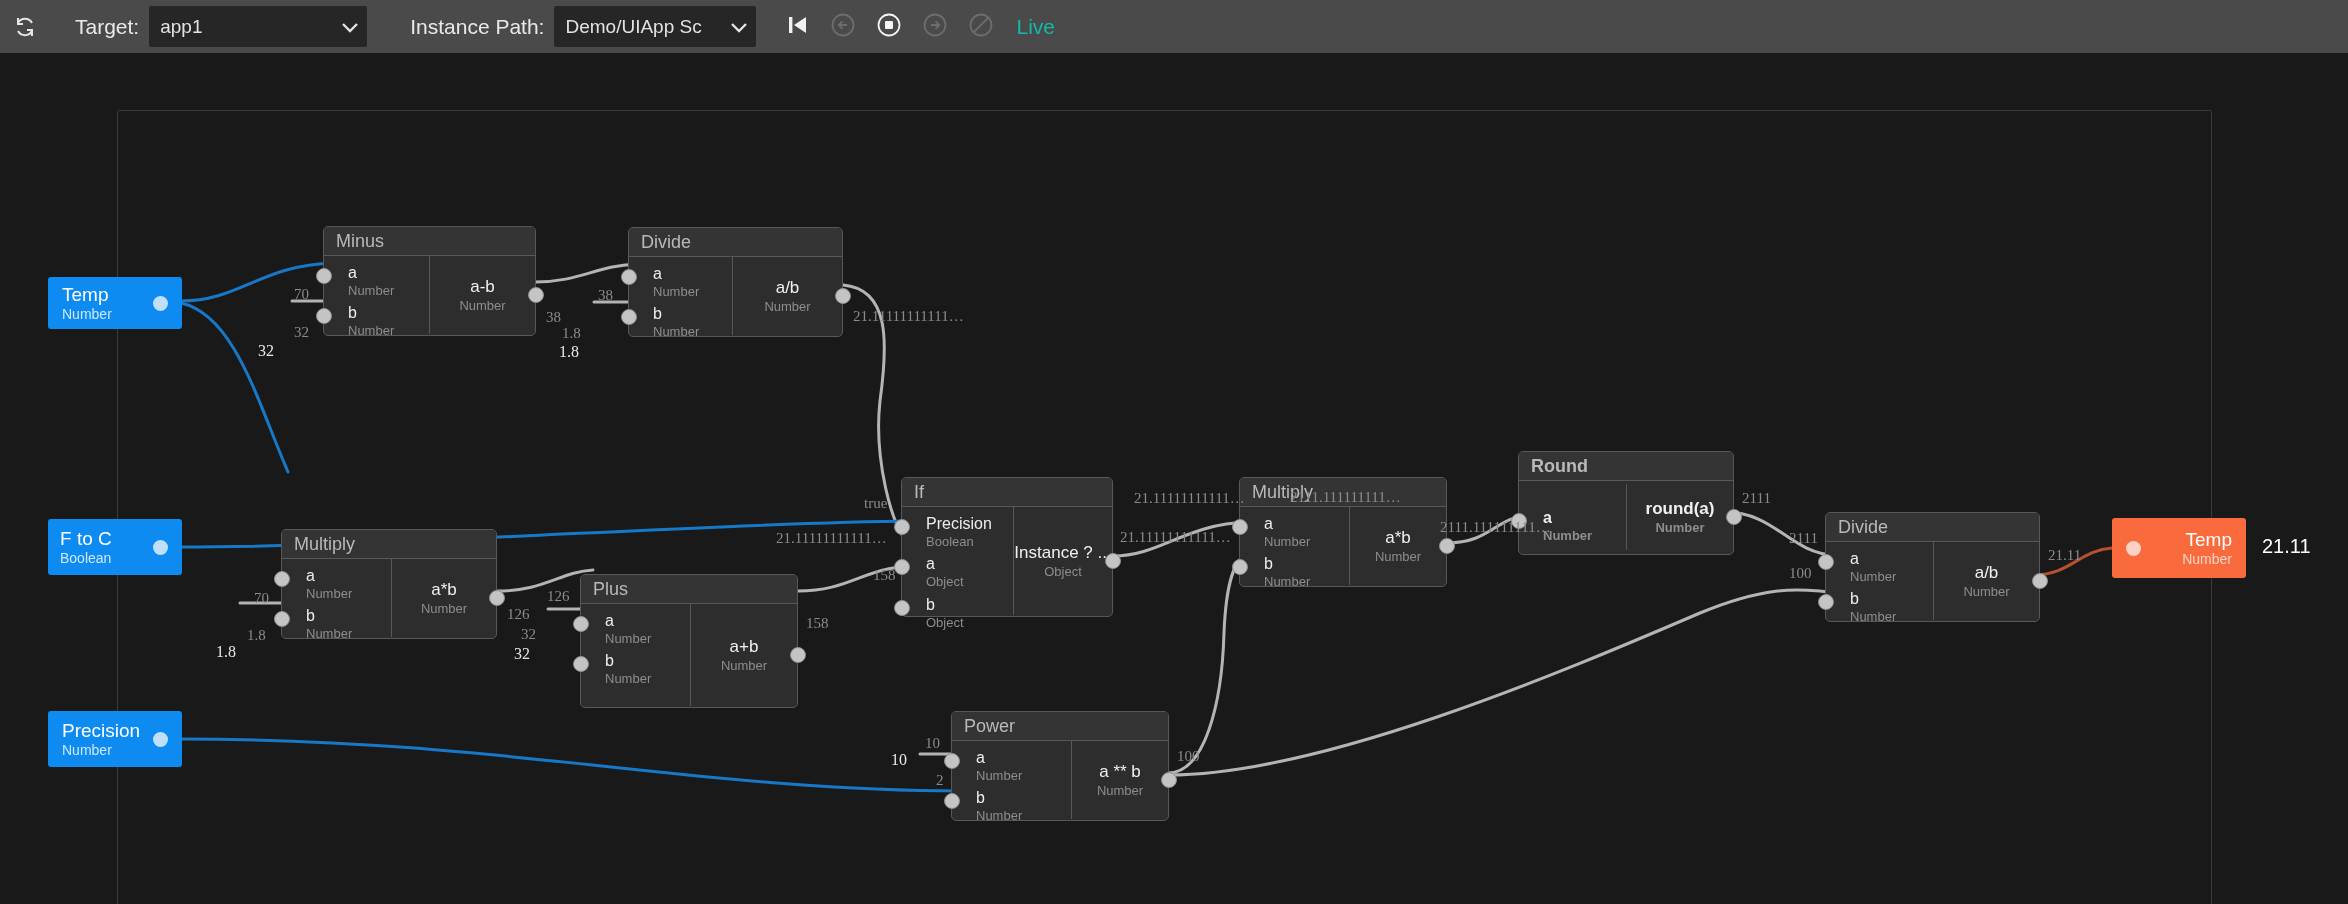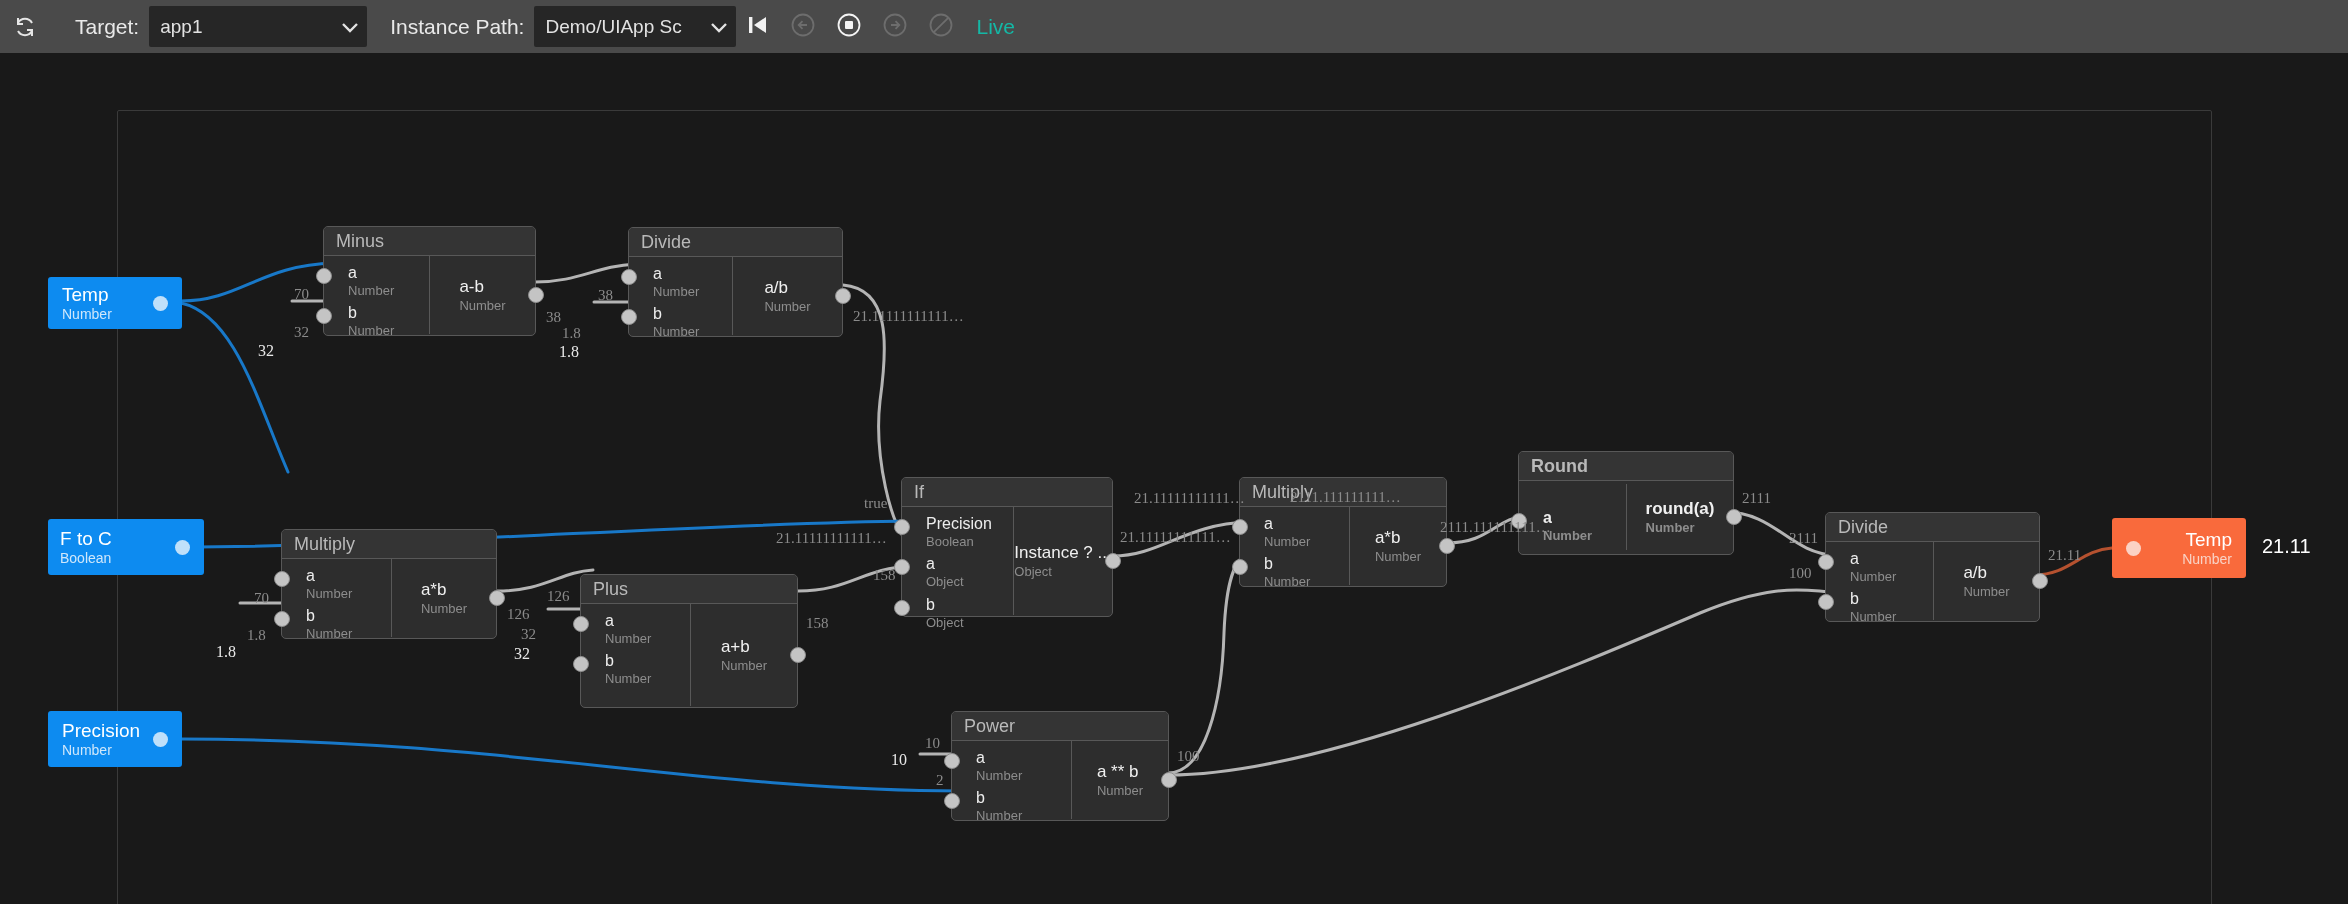--- a/index.html
+++ b/index.html
@@ -23,21 +23,21 @@
   .tb-icon-refresh {
     width: 30px; height: 30px; margin-right: 12px;
     display: flex; align-items: center; justify-content: center;
   }
   .tb-label {
     color: #e9e9e9; font-size: 21px; margin-right: 10px; white-space: nowrap; margin-left: 23px;
   }
   .tb-select {
     background: #262626; border: none; border-radius: 2px;
     height: 41px; display: flex; align-items: center;
-    padding: 0 8px 0 11px; 
+    padding: 0 8px 0 11px; margin-right: 20px;
     position: relative; cursor: pointer;
   }
   .tb-select .val {
     color: #e2e2e2; font-size: 19px; white-space: nowrap; overflow: hidden;
   }
   .tb-select .chev {
     margin-left: auto; padding-left: 12px; display:flex; align-items:center;
   }
   #target-select { width: 218px; }
   #target-select .val { width: 150px; }
@@ -119,21 +119,21 @@
   }
   .port-dot {
     position: absolute; left: -8px; top: 3px;
     width: 16px; height: 16px; border-radius: 50%;
     background: #c4c4c4;
     border: 1px solid #8d8d8d;
   }
   .port-text { display: flex; flex-direction: column; line-height: 1.05; }
   .port-name { color: #ededed; font-size: 16px; }
   .port-type { color: #8d8d8d; font-size: 13px; margin-top: 2px; }
-  .out-text { display: flex; flex-direction: column; line-height: 1.05; }
+  .out-text { display: flex; flex-direction: column; align-items: center; line-height: 1.05; }
   .out-name { color: #f0f0f0; font-size: 17px; }
   .out-type { color: #8d8d8d; font-size: 13px; margin-top: 3px; }
   .out-dot {
     position: absolute; right: -9px; top: 50%; margin-top: -8px;
     width: 16px; height: 16px; border-radius: 50%;
     background: #c4c4c4; border: 1px solid #8d8d8d;
   }
 
   
   .elabel {
@@ -283,21 +283,21 @@
   </svg>
 
   <div class="io-node input" style="left:48px; top:224px; width:134px; height:52px;">
     <div class="io-text">
       <span class="io-title">Temp</span>
       <span class="io-sub">Number</span>
     </div>
     <span class="io-dot"></span>
   </div>
 
-  <div class="io-node input" style="left:48px; top:466px; width:156px; height:56px;padding-left:12px;">
+  <div class="io-node input" style="left:48px; top:466px; width:134px; height:56px;padding-left:12px;">
     <div class="io-text">
       <span class="io-title">F to C</span>
       <span class="io-sub">Boolean</span>
     </div>
     <span class="io-dot"></span>
   </div>
 
   <div class="io-node input" style="left:48px; top:658px; width:134px; height:56px;">
     <div class="io-text">
       <span class="io-title">Precision</span>

